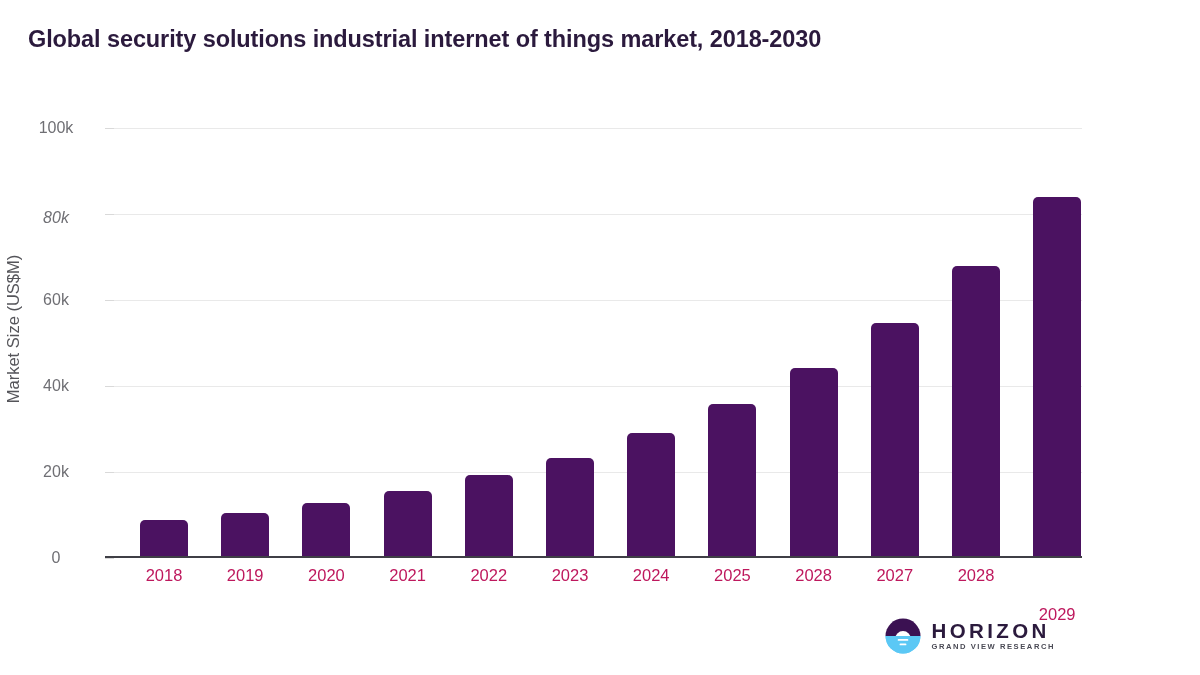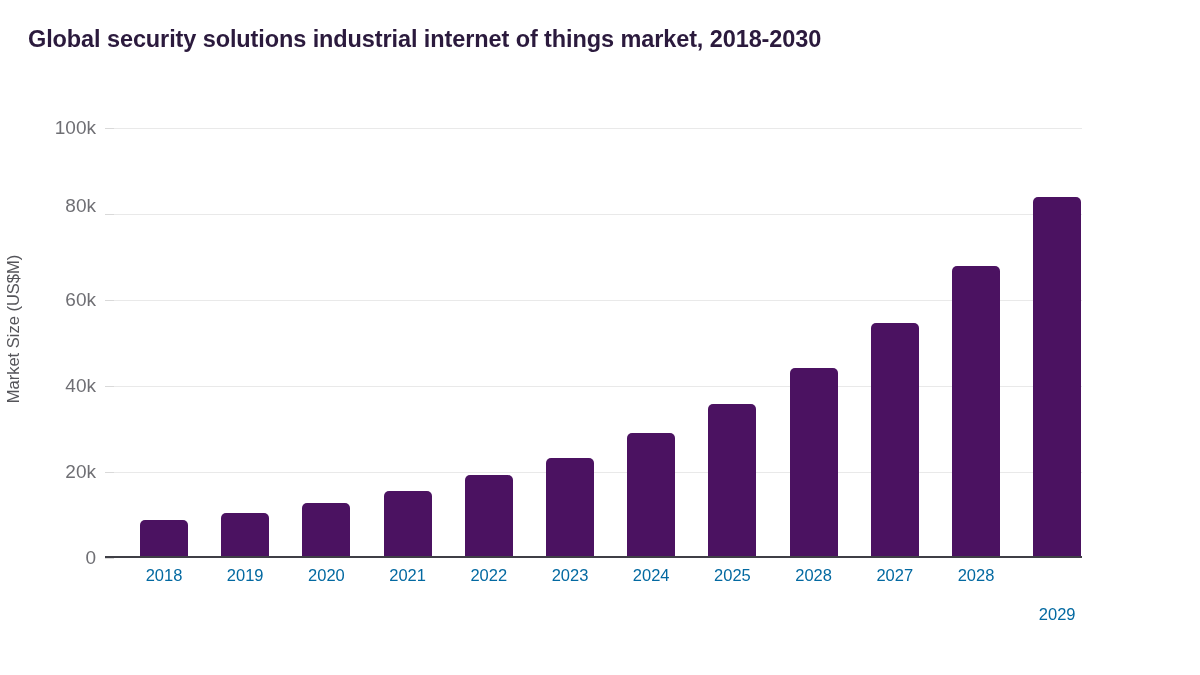--- a/index.html
+++ b/index.html
@@ -61,24 +61,24 @@
   .axis-baseline {
     position: absolute;
     left: -9px;
     bottom: 0;
     width: 1065px;
     height: 2px;
     background: #3f3f46;
   }
   .ytick {
     position: absolute;
-    text-align: right;
+    text-align: center;
     width: 80px;
     left: -98px;
-    font-size: 19px;
+    font-size: 16px;
     color: #6f6f74;
     transform: translateY(-50%);
   }
 
   
   .bars-layer {
     position: absolute;
     left: 0;
     top: 0;
     width: 100%;
@@ -89,21 +89,21 @@
     bottom: 0;
     background: #4b1261;
     border-radius: 5px 5px 0 0;
   }
 
   
   .xtick {
     position: absolute;
     top: 566px;
     font-size: 16.5px;
-    color: #0369a1;
+    color: #be185d;
     text-align: center;
     transform: translateX(-50%);
     white-space: nowrap;
   }
 
   
   .yaxis-title {
     position: absolute;
     left: 13px;
     top: 329px;
@@ -176,21 +176,21 @@
           <div class="gridline" style="top: 113.962px; background: rgb(233, 233, 233);"></div>
           <div class="tick-stub" style="top: 113.962px;"></div>
           <div class="gridline" style="top: 27.9531px; background: rgb(233, 233, 233);"></div>
           <div class="tick-stub" style="top: 27.9531px;"></div>
         </div>
       <div id="ytick-layer">
           <div class="ytick" style="top: 458px;">0</div>
           <div class="ytick" style="top: 371.991px;">20k</div>
           <div class="ytick" style="top: 285.981px;">40k</div>
           <div class="ytick" style="top: 199.972px;">60k</div>
-          <div class="ytick" style="top: 106px;">80k</div>
+          <div class="ytick" style="top: 118px; font-style: italic;">80k</div>
           <div class="ytick" style="top: 27.9531px;">100k</div>
         </div>
       <div class="bars-layer" id="bars-layer">
           <div class="bar" title="2018: 8800" style="left: 26px; width: 48px; height: 37.8441px; background: rgb(75, 18, 97);"></div>
           <div class="bar" title="2019: 10500" style="left: 107.2px; width: 48px; height: 45.1549px; background: rgb(75, 18, 97);"></div>
           <div class="bar" title="2020: 12800" style="left: 188.4px; width: 48px; height: 55.046px; background: rgb(75, 18, 97);"></div>
           <div class="bar" title="2021: 15600" style="left: 269.6px; width: 48px; height: 67.0873px; background: rgb(75, 18, 97);"></div>
           <div class="bar" title="2022: 19300" style="left: 350.8px; width: 48px; height: 82.9991px; background: rgb(75, 18, 97);"></div>
           <div class="bar" title="2023: 23300" style="left: 432px; width: 48px; height: 100.201px; background: rgb(75, 18, 97);"></div>
           <div class="bar" title="2024: 29100" style="left: 513.2px; width: 48px; height: 125.144px; background: rgb(75, 18, 97);"></div>
@@ -215,14 +215,35 @@
         <div class="xtick" style="left: 732.4px;">2025</div>
         <div class="xtick" style="left: 813.6px;">2028</div>
         <div class="xtick" style="left: 894.8px;">2027</div>
         <div class="xtick" style="left: 976px;">2028</div>
         <div class="xtick" style="left: 1057.2px; margin-top: 39px;">2029</div>
         <div class="xtick" style="left: 1138.4px;">2030</div>
       </div>
   </div>
 
 
+  <div class="brand">
+    <svg class="brand-mark" viewBox="0 0 100 100">
+      <defs>
+        <clipPath id="circ">
+            <circle cx="50" cy="50" r="46"></circle>
+          </clipPath>
+      </defs>
+      <g clip-path="url(#circ)">
+        <rect x="0" y="0" width="100" height="50" fill="#3b1152"></rect>
+        <rect x="0" y="50" width="100" height="50" fill="#5bc8f5"></rect>
+        <circle cx="50" cy="58" r="21" fill="#ffffff"></circle>
+        <rect x="0" y="50" width="100" height="50" fill="#5bc8f5"></rect>
+        <rect x="36" y="58" width="28" height="4.5" rx="2.2" fill="#ffffff"></rect>
+        <rect x="41" y="70" width="18" height="4.5" rx="2.2" fill="#ffffff"></rect>
+      </g>
+    </svg>
+    <div class="brand-text">
+      <div class="brand-name">HORIZON</div>
+      <div class="brand-sub">GRAND VIEW RESEARCH</div>
+    </div>
+  </div>
 
 </div>
 
 </body></html>

